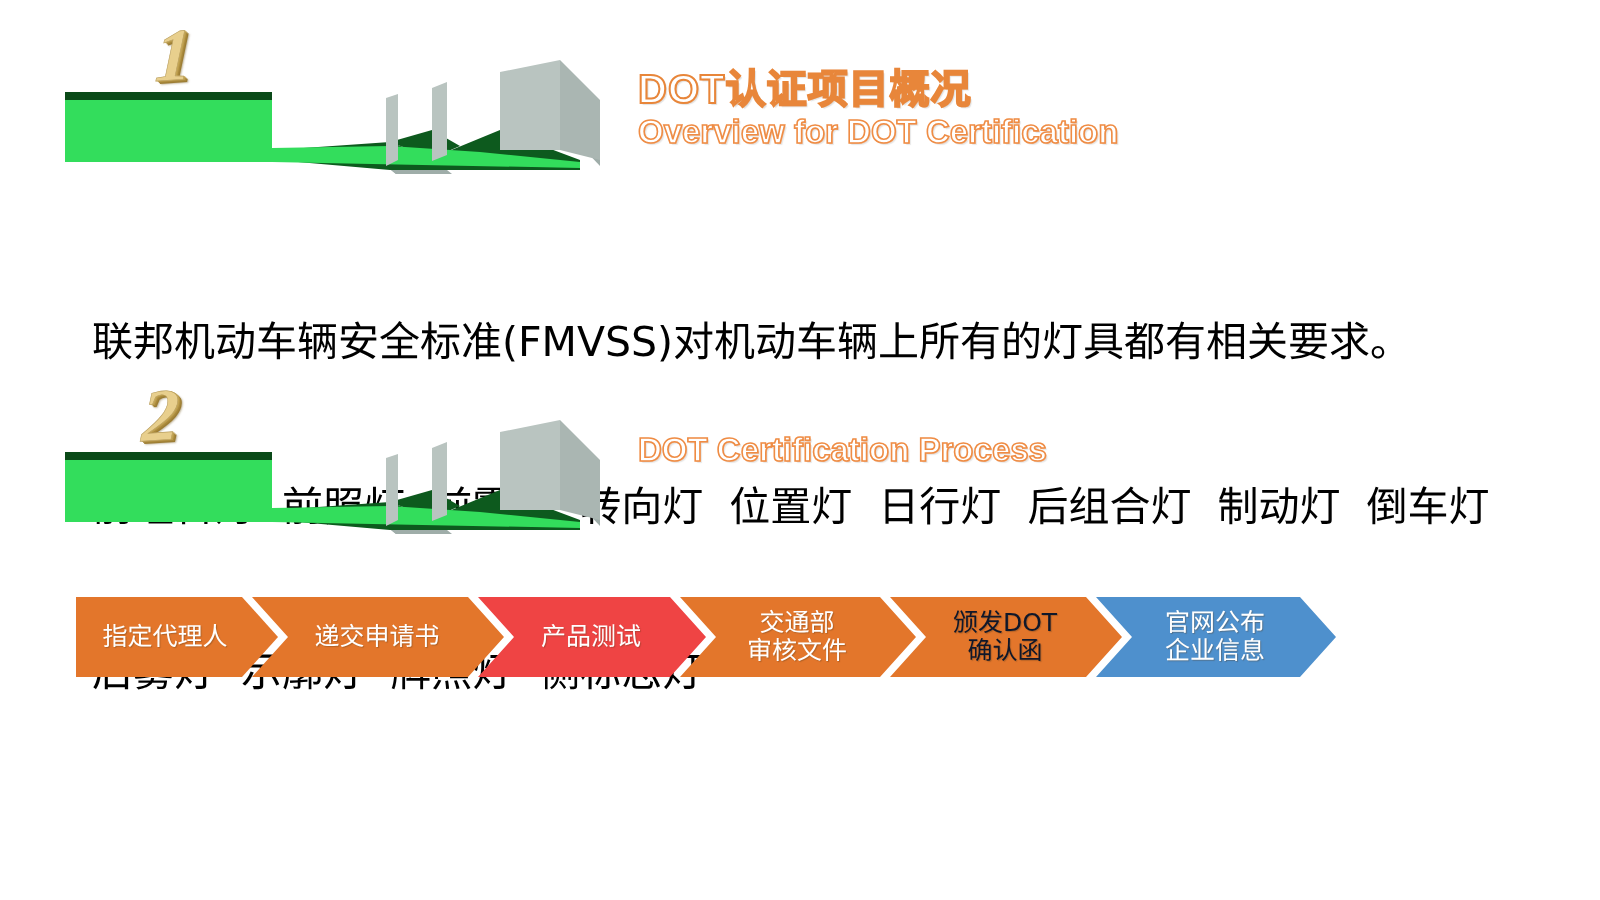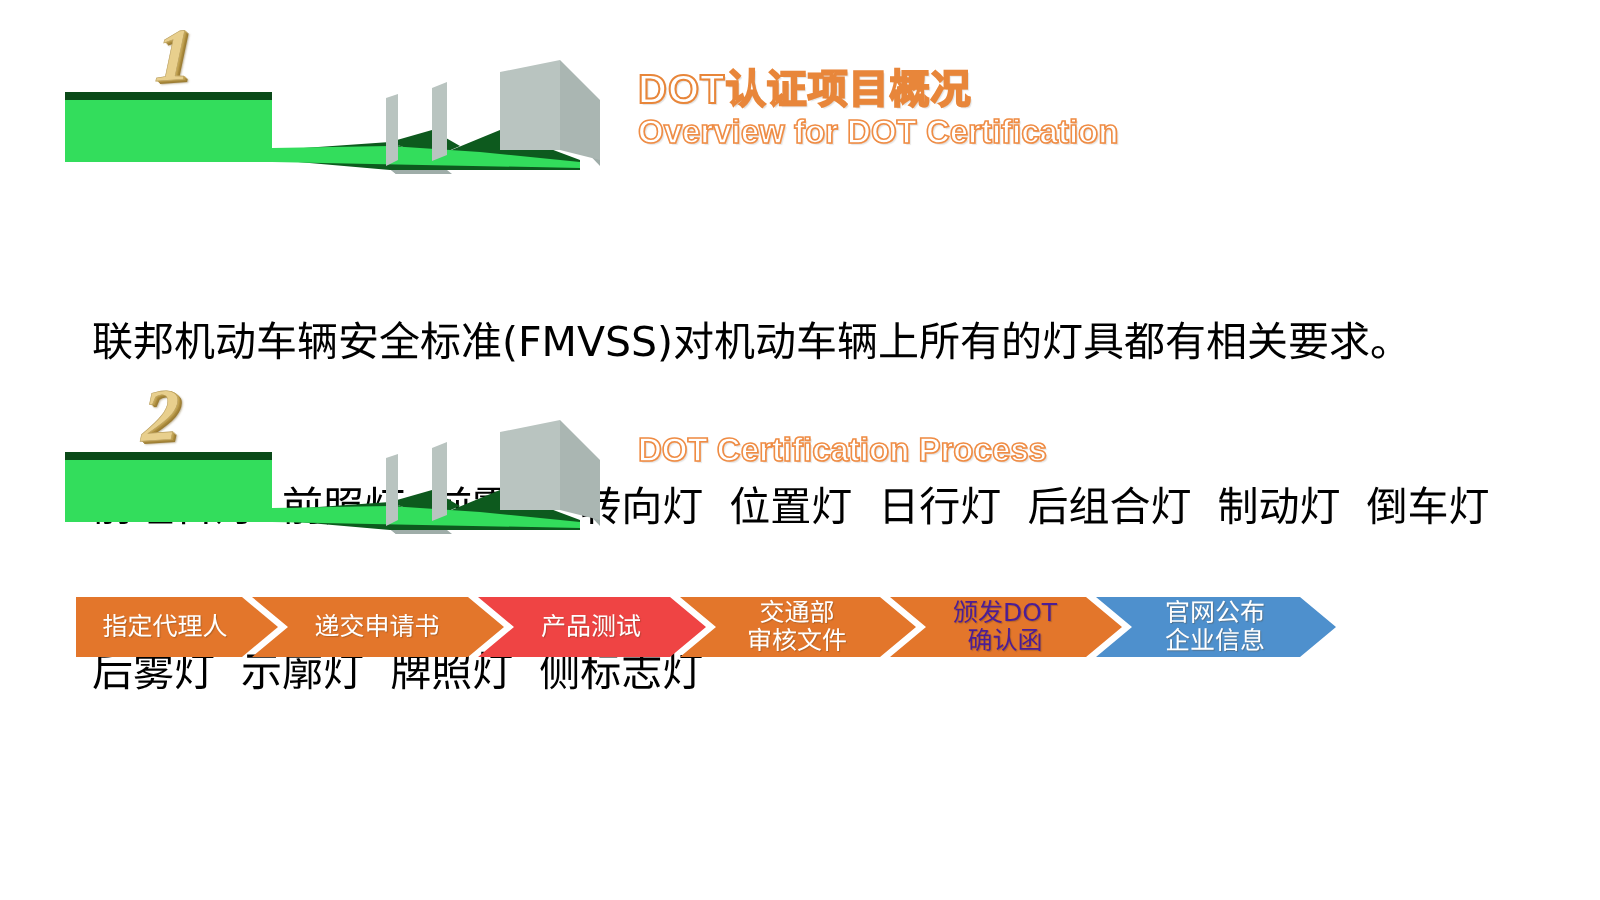--- a/index.html
+++ b/index.html
@@ -99,21 +99,21 @@
   
   .process-flow {
     position: absolute;
     left: 76px;
     top: 597px;
     height: 80px;
   }
   .chev {
     position: absolute;
     top: 0;
-    height: 60px;
+    height: 80px;
     display: flex;
     align-items: center;
     justify-content: center;
     box-sizing: border-box;
     color: #ffffff;
     font-family: "DejaVu Sans", "Liberation Sans", sans-serif;
     font-size: 25px;
     line-height: 1.14;
     text-align: center;
     text-shadow: 1px 1px 1px rgba(90,60,30,0.35);
@@ -210,21 +210,21 @@
 
     <div class="chev notch" id="chev2" style="left: 402px; width: 228px; background: #ef4444; color: rgb(255, 255, 255);">
       <span class="chev-label">产品测试</span>
     </div>
 
     <div class="chev notch" id="chev3" style="left: 604px; width: 236px; background: rgb(227, 118, 43); color: rgb(255, 255, 255);">
       <span class="chev-label">交通部
 审核文件</span>
     </div>
 
-    <div class="chev notch" id="chev4" style="left: 814px; width: 232px; background: rgb(227, 118, 43); color: #4c1d95;">
+    <div class="chev notch" id="chev4" style="left: 814px; width: 232px; background: rgb(227, 118, 43); color: #0f172a;">
       <span class="chev-label">颁发DOT
 确认函</span>
     </div>
 
     <div class="chev notch" id="chev5" style="left: 1020px; width: 240px; background: rgb(78, 144, 205); color: rgb(255, 255, 255);">
       <span class="chev-label">官网公布
 企业信息</span>
     </div>
 
   </div>

